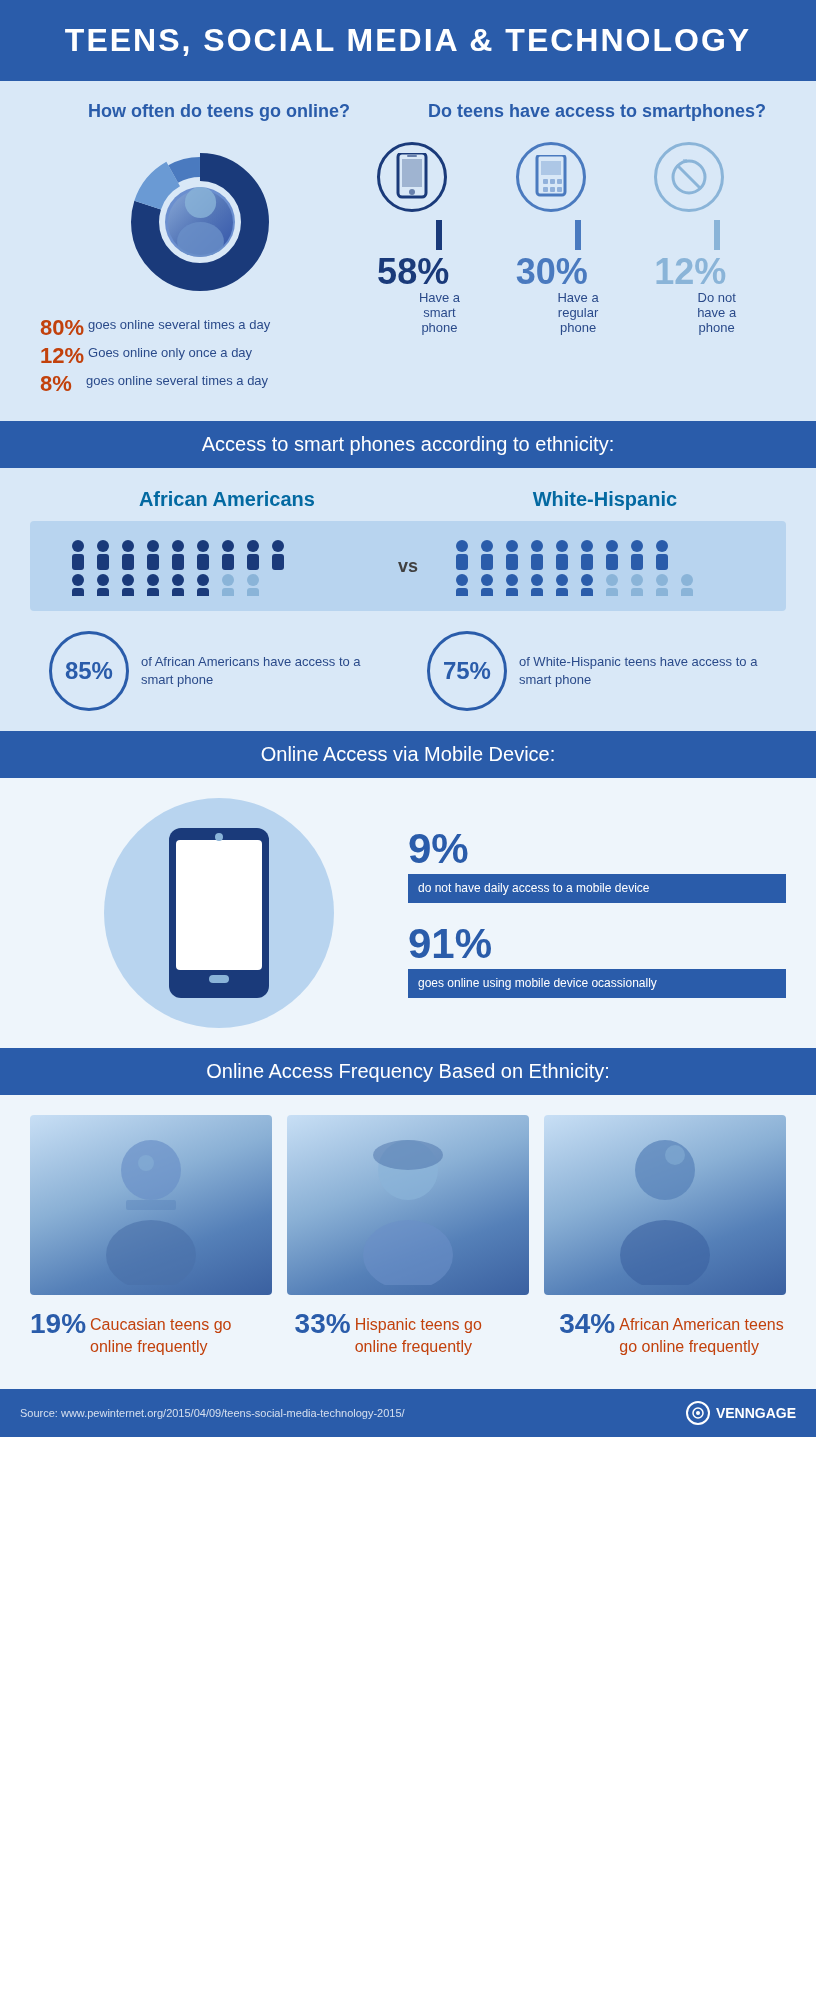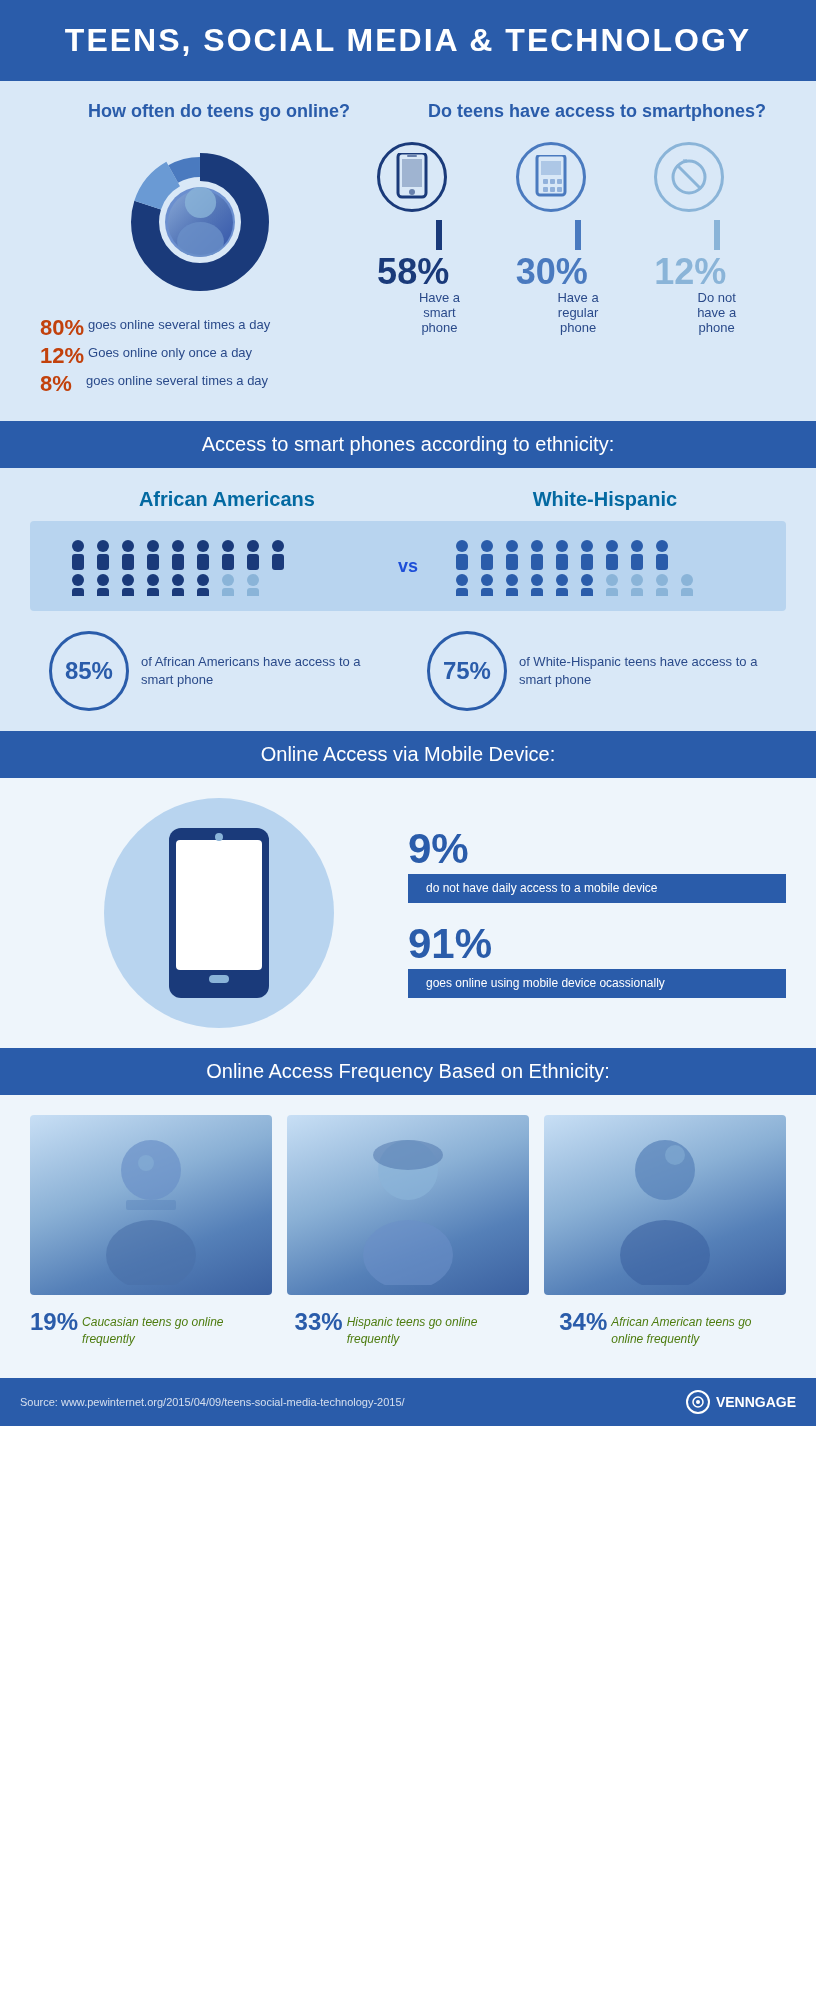--- a/index.html
+++ b/index.html
@@ -199,21 +199,21 @@
       margin-bottom: 20px;
       border-radius: 4px;
     }
     .people-group {
       display: flex;
       flex-wrap: wrap;
       width: 42%;
       gap: 3px;
     }
     .vs-text {
-      color: #1d4ed8;
+      color: #404040;
       font-size: 18px;
       font-weight: bold;
     }
 
     .stat-bubbles {
       display: flex;
       justify-content: space-around;
     }
     .stat-bubble {
       display: flex;
@@ -313,21 +313,21 @@
     .mobile-stat-pct {
       font-size: 42px;
       font-weight: bold;
       color: #2a5caa;
       line-height: 1;
     }
     .mobile-stat-box {
       background: #2a5caa;
       color: white;
       font-size: 12px;
-      padding: 6px 18px;
+      padding: 6px 10px;
       margin-top: 4px;
       line-height: 1.4;
     }
 
     
     .section-4 {
       background: #eef5fb;
       padding: 20px 30px 30px;
     }
     .teen-photos {
@@ -357,31 +357,30 @@
       display: flex;
       justify-content: space-between;
     }
     .teen-stat {
       width: 30%;
       display: flex;
       align-items: flex-start;
       gap: 4px;
     }
     .teen-stat-pct {
-      font-size: 24px;
+      font-size: 28px;
       font-weight: bold;
       color: #2a5caa;
       line-height: 1;
     }
     .teen-stat-text {
-      font-size: 12px;
-      color: #4d7c0f;
+      font-size: 16px;
+      color: #c2410c;
       line-height: 1.4;
       margin-top: 4px;
-      font-style: italic;
     }
 
     
     .footer {
       background: #2a5caa;
       padding: 12px 20px;
       display: flex;
       align-items: center;
       justify-content: space-between;
     }

